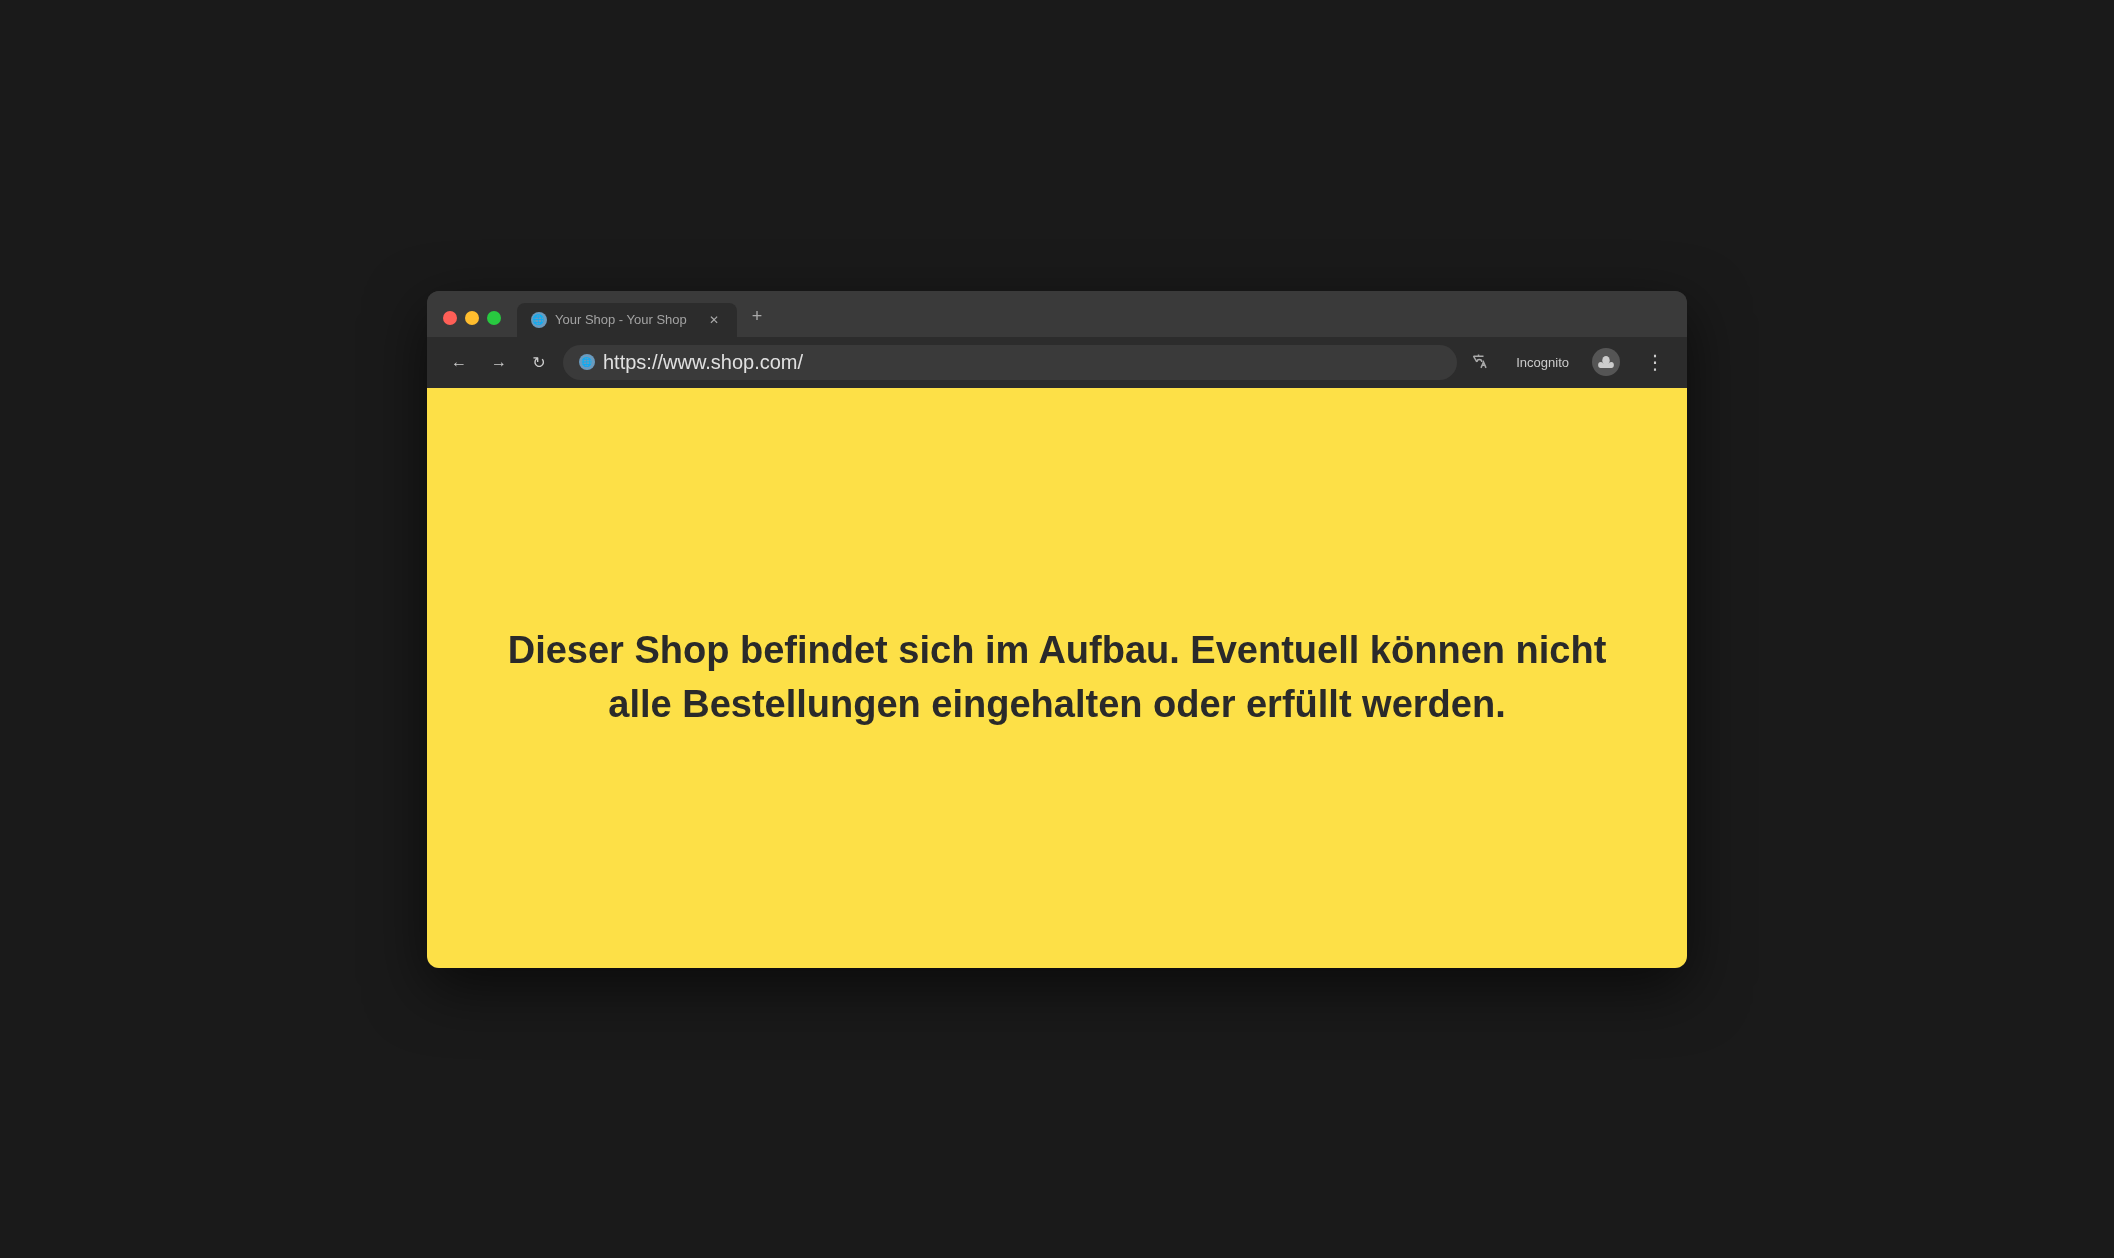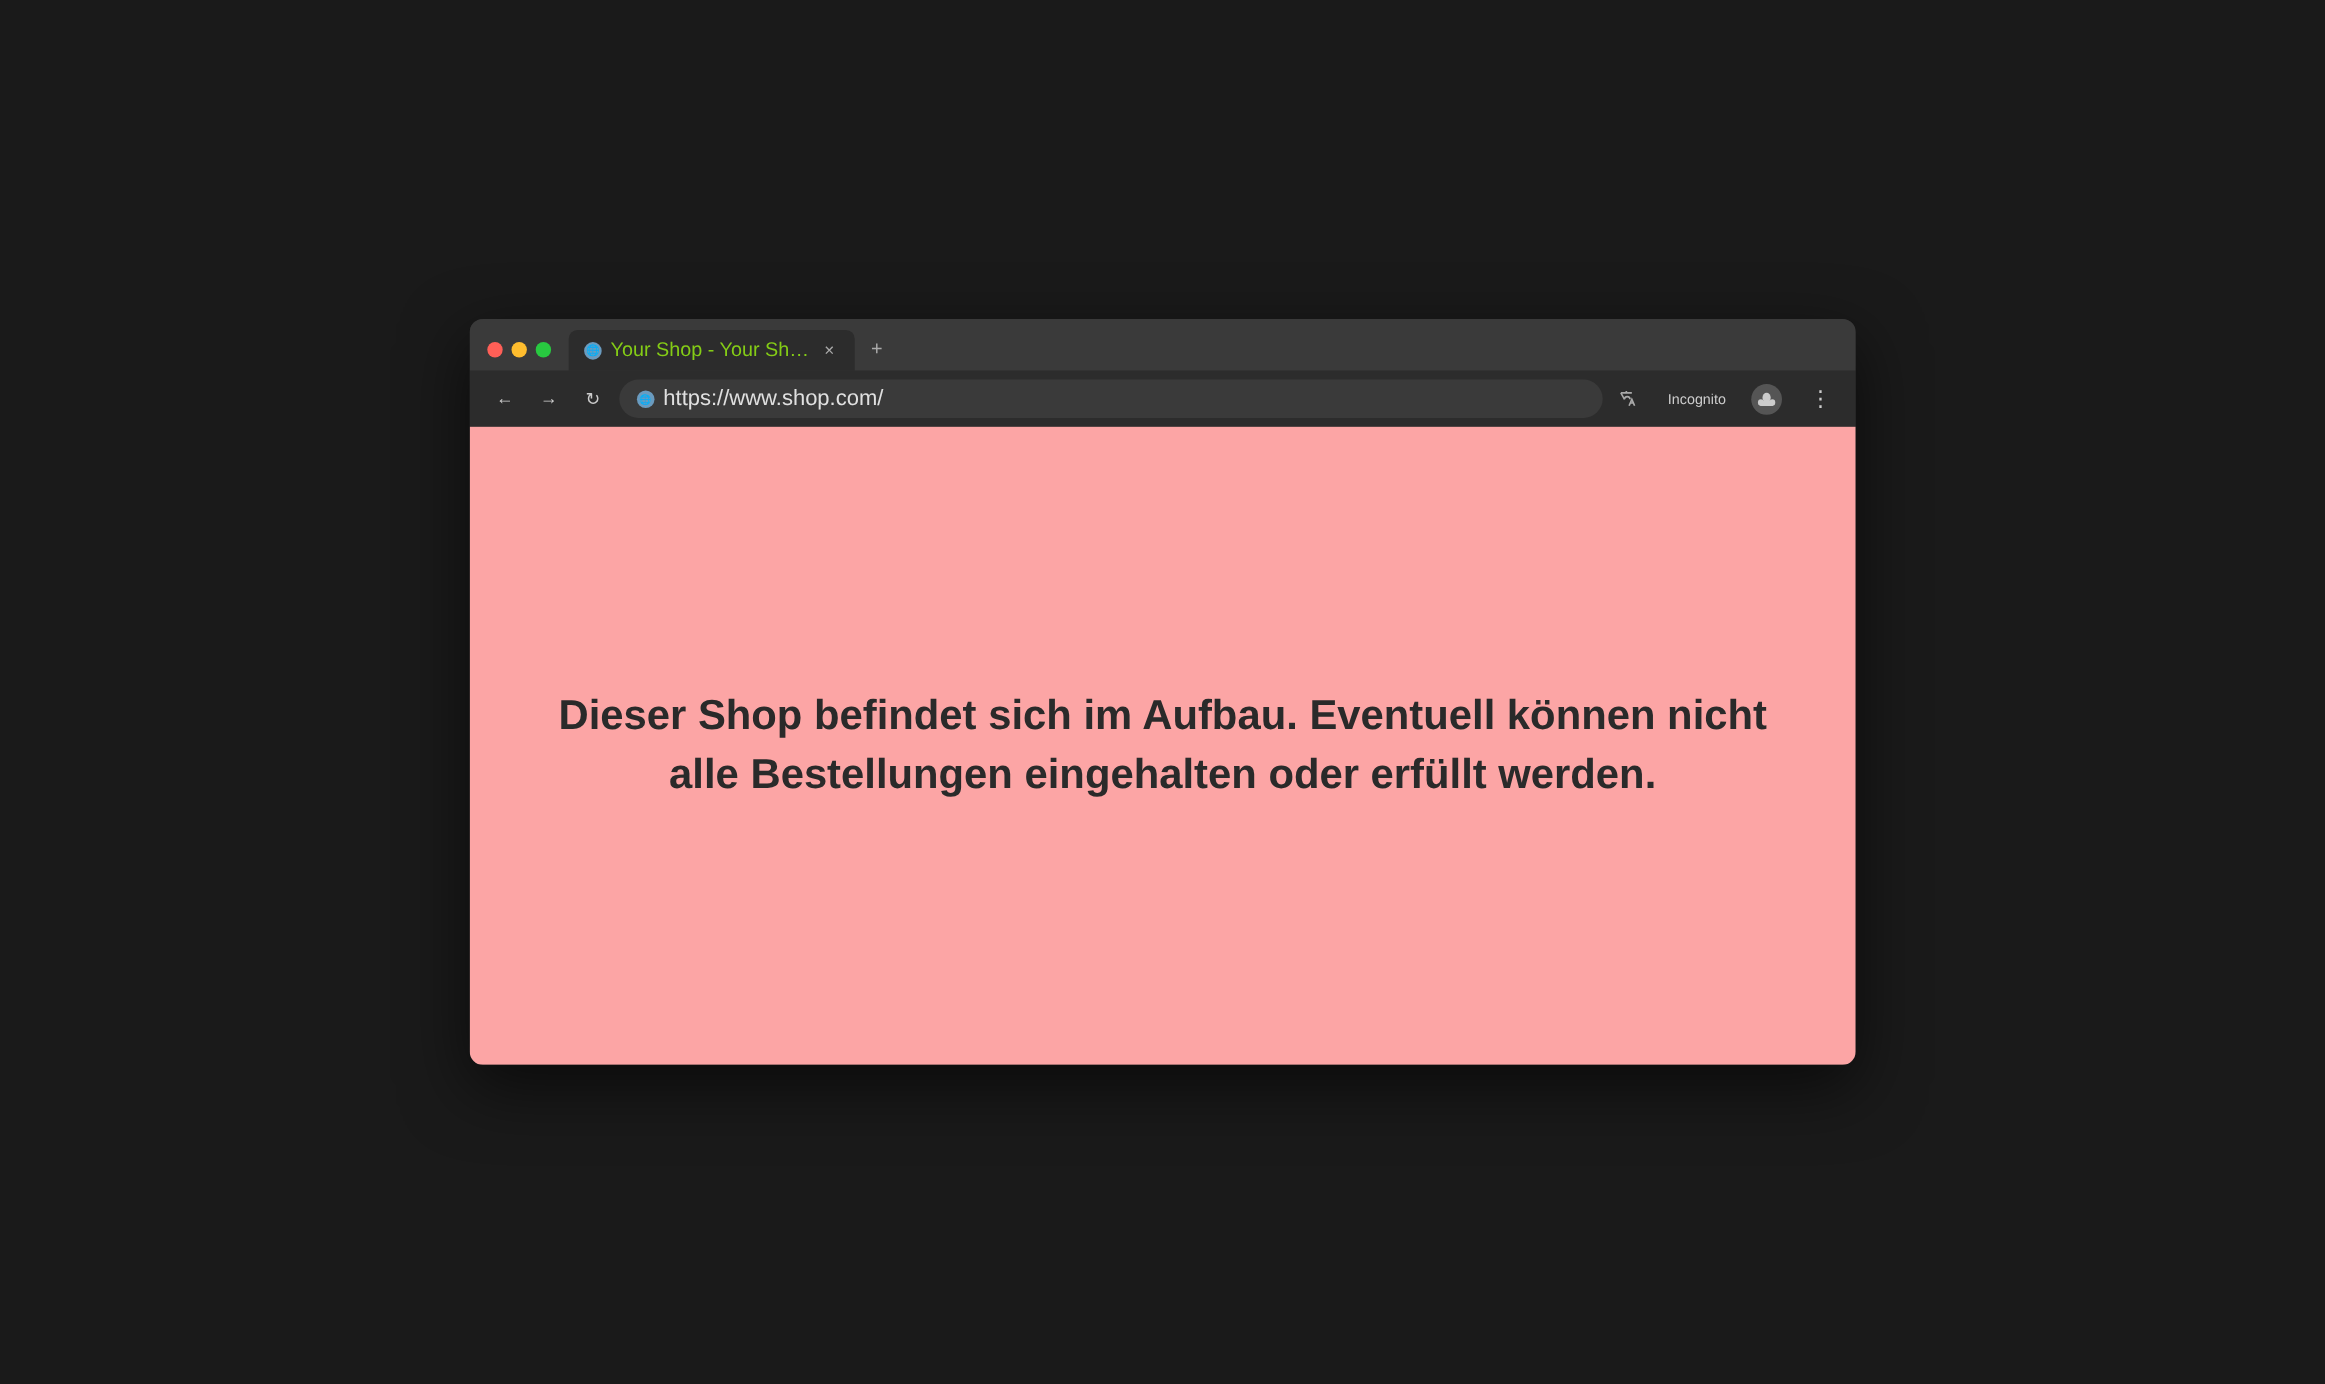--- a/index.html
+++ b/index.html
@@ -77,22 +77,22 @@
       background: #6a9bbf;
       display: flex;
       align-items: center;
       justify-content: center;
       font-size: 10px;
       color: white;
       flex-shrink: 0;
     }
 
     .tab-title {
-      font-size: 18px;
-      color: #84cc16;
+      font-size: 13px;
+      color: #a3a3a3;
       white-space: nowrap;
       overflow: hidden;
       text-overflow: ellipsis;
       flex: 1;
     }
 
     .tab-close {
       width: 18px;
       height: 18px;
       border-radius: 50%;
@@ -199,21 +199,21 @@
       border-radius: 50%;
       background: #555;
       display: flex;
       align-items: center;
       justify-content: center;
       font-size: 14px;
     }
 
     
     .page-content {
-      background: #fca5a5;
+      background: #fde047;
       min-height: 580px;
       display: flex;
       align-items: center;
       justify-content: center;
       padding: 60px 80px;
     }
 
     .announcement-text {
       font-size: 38px;
       font-weight: 700;

